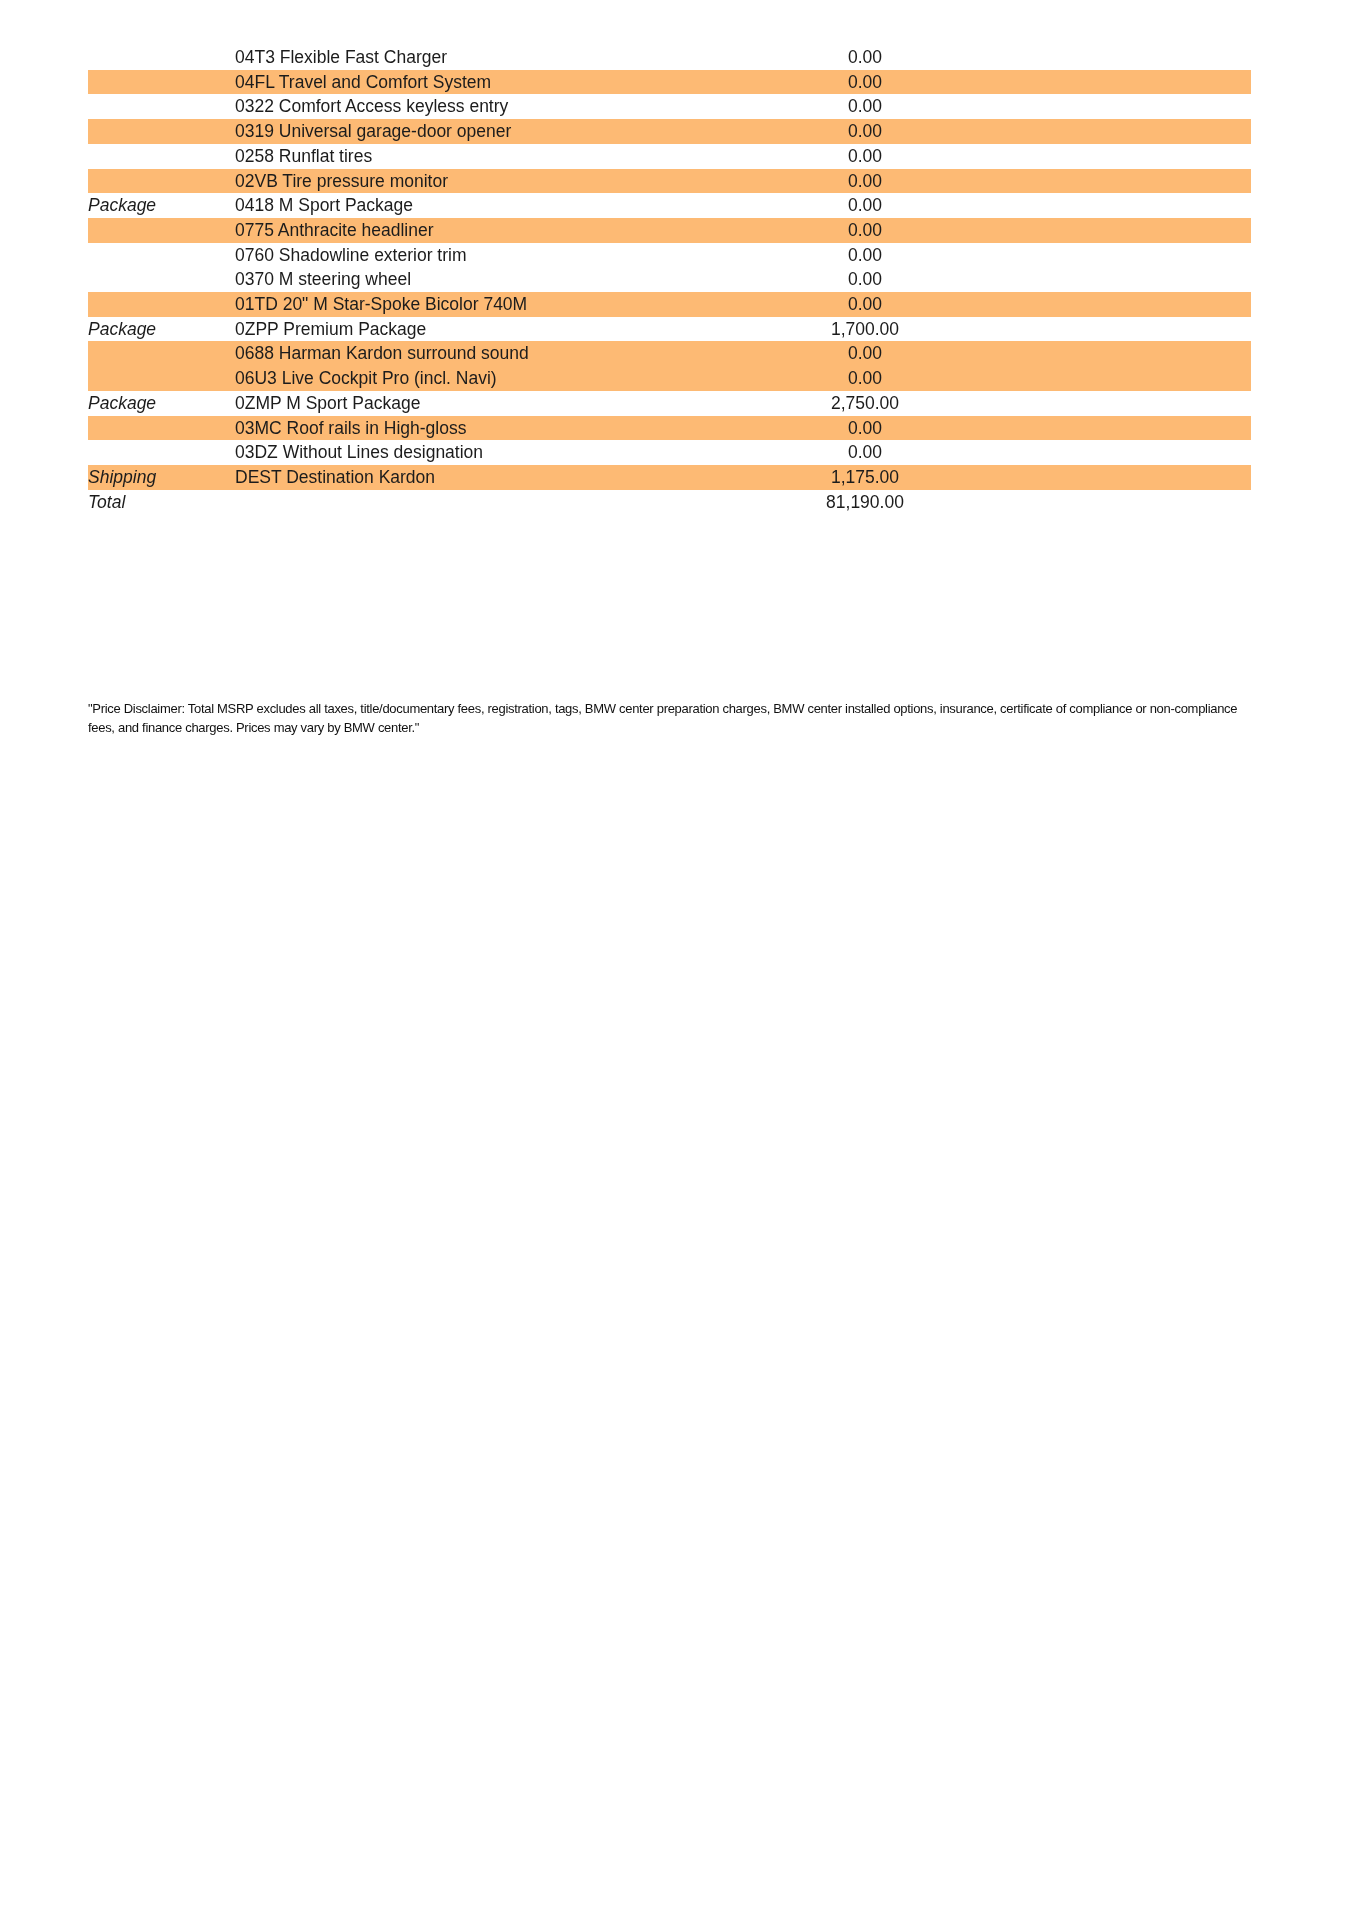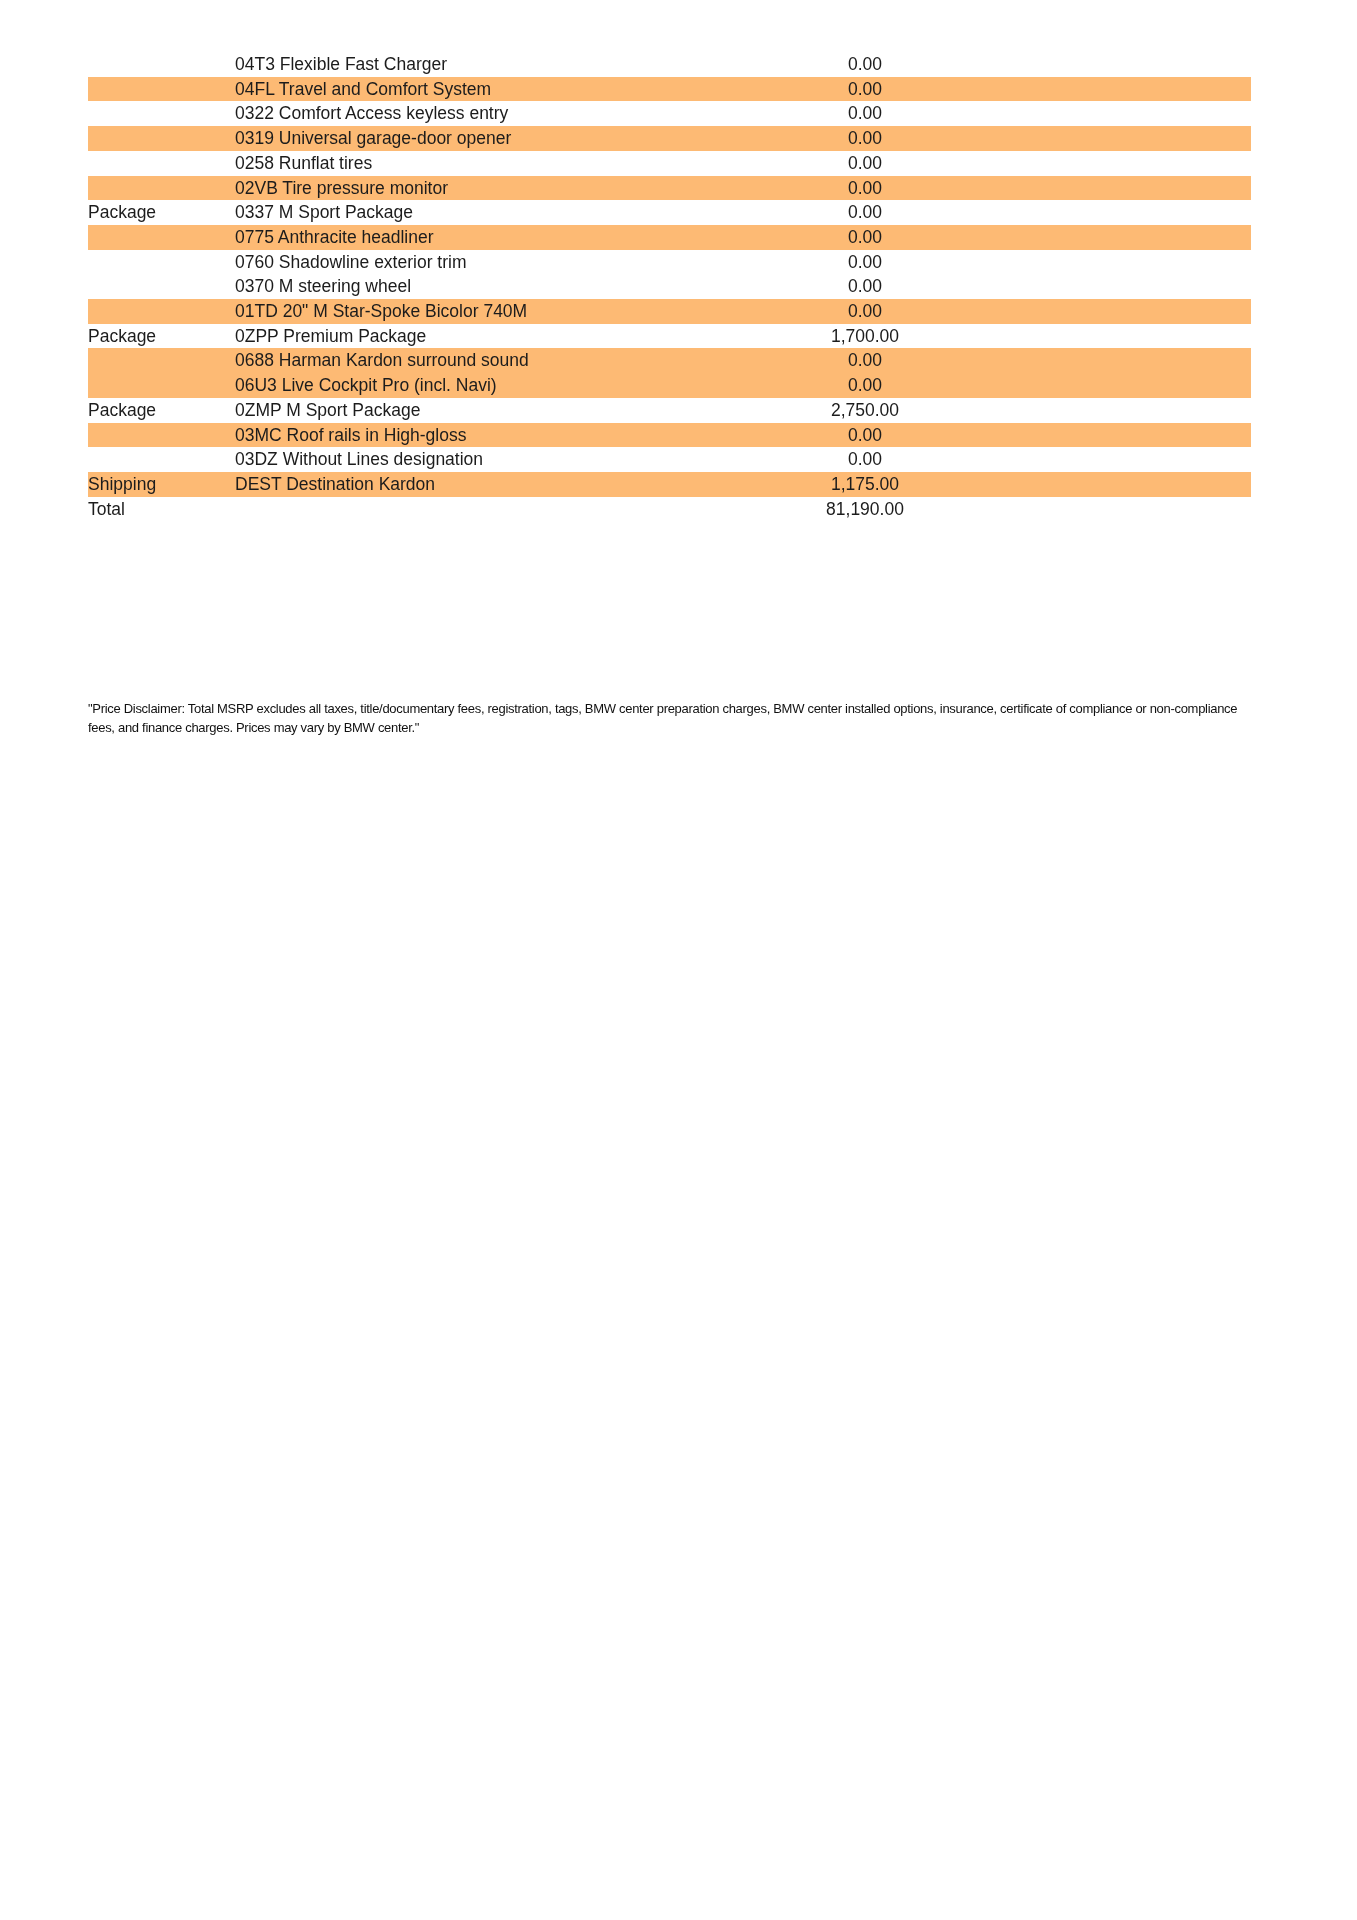--- a/index.html
+++ b/index.html
@@ -9,39 +9,39 @@
     height: 1920px;
     background: #ffffff;
     font-family: "Liberation Sans", sans-serif;
     color: #1c1c1c;
     position: relative;
     overflow: hidden;
   }
   .sheet {
     position: absolute;
     left: 88px;
-    top: 52px;
+    top: 45px;
     width: 1163px;
   }
   table.options {
     border-collapse: collapse;
     width: 100%;
     table-layout: fixed;
   }
   table.options td {
     padding: 0;
     height: 24.7px;
     font-size: 17.5px;
     line-height: 24.7px;
     vertical-align: middle;
     white-space: nowrap;
     overflow: hidden;
   }
   table.options tr.shaded { background: #fdba74; }
-  td.cat   { padding-left: 12px; }
+  td.cat   { padding-left: 12px; font-style: italic; }
   td.price { text-align: center; }
   .disclaimer {
     position: absolute;
     left: 88px;
     top: 700px;
     width: 1150px;
     font-size: 13px;
     line-height: 1.45;
     color: #111111;
     letter-spacing: -0.3px;
@@ -90,21 +90,21 @@
           <td class="fill"></td>
         </tr>
         <tr class="shaded">
           <td class="cat"></td>
           <td class="item">02VB Tire pressure monitor</td>
           <td class="price">0.00</td>
           <td class="fill"></td>
         </tr>
         <tr>
           <td class="cat">Package</td>
-          <td class="item">0337 M Sport Package</td>
+          <td class="item">0418 M Sport Package</td>
           <td class="price">0.00</td>
           <td class="fill"></td>
         </tr>
         <tr class="shaded">
           <td class="cat"></td>
           <td class="item">0775 Anthracite headliner</td>
           <td class="price">0.00</td>
           <td class="fill"></td>
         </tr>
         <tr>

